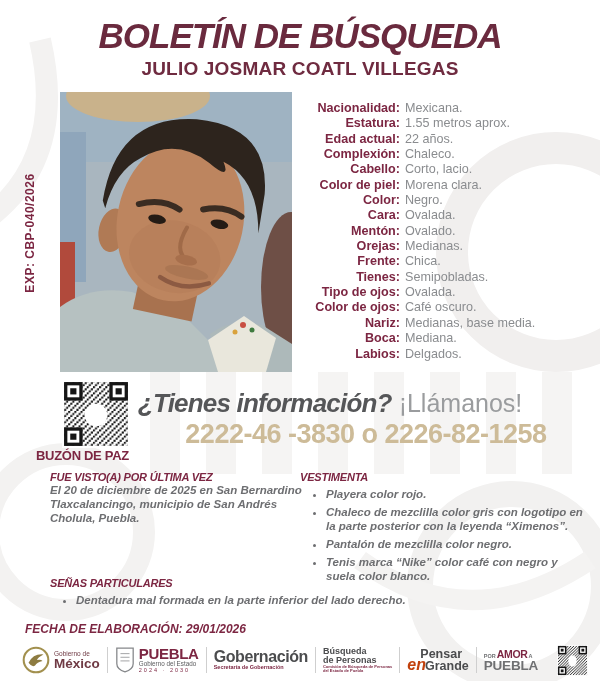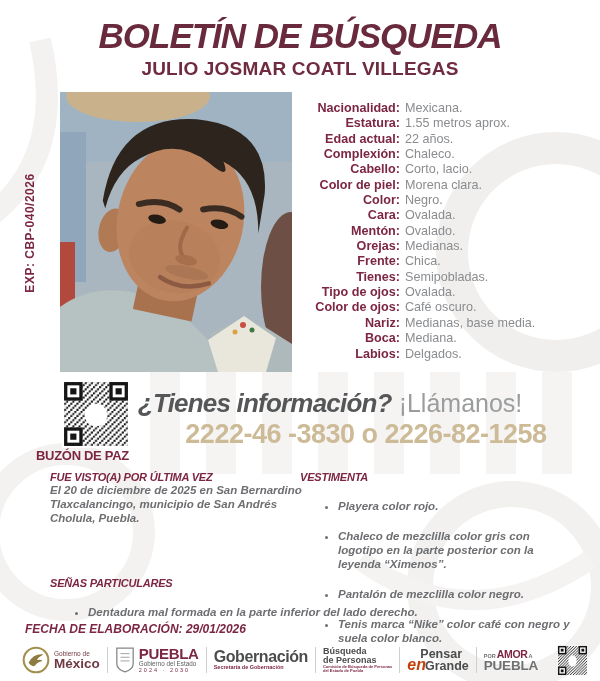--- a/index.html
+++ b/index.html
@@ -35,21 +35,21 @@
   .call{font-size:25px;font-weight:400;color:#9a9c9e;}
   .phones{left:142px;top:419px;width:448px;text-align:center;font-size:27px;
           font-weight:800;color:#cdbb98;letter-spacing:-0.5px;white-space:nowrap;}
 
   .sec-h{font-size:11px;font-weight:800;font-style:italic;color:#7c2642;letter-spacing:-0.2px;}
   .sec-b{font-size:11.5px;font-weight:700;font-style:italic;color:#6d6e71;line-height:14px;}
   .lastseen{left:50px;top:471px;width:252px;}
   .clothing{left:300px;top:471px;width:294px;}
   .marks{left:50px;top:577px;width:532px;}
   ul.blist{margin:3px 0 0 0;padding-left:22px;list-style:disc;}
-  ul.blist li{margin:16px;}
+  ul.blist li{margin:4px;}
 
   .fecha{left:25px;top:622px;font-size:12px;font-weight:800;font-style:italic;color:#7c2642;}
 
   .logos{left:22px;right:12px;top:643px;height:34px;display:flex;align-items:center;gap:7px;}
   .lg{display:flex;align-items:center;gap:4px;}
   .div{width:1px;height:26px;background:#cfcfcf;flex:none;}
   .col{display:flex;flex-direction:column;justify-content:center;}
   .mx-s{font-size:6.5px;color:#6f3a44;line-height:7px;}
   .mx-b{font-size:13.5px;font-weight:800;color:#6f3a44;line-height:13px;}
   .pb-n{font-size:15px;font-weight:800;color:#7c2642;line-height:13px;letter-spacing:-0.3px;}

